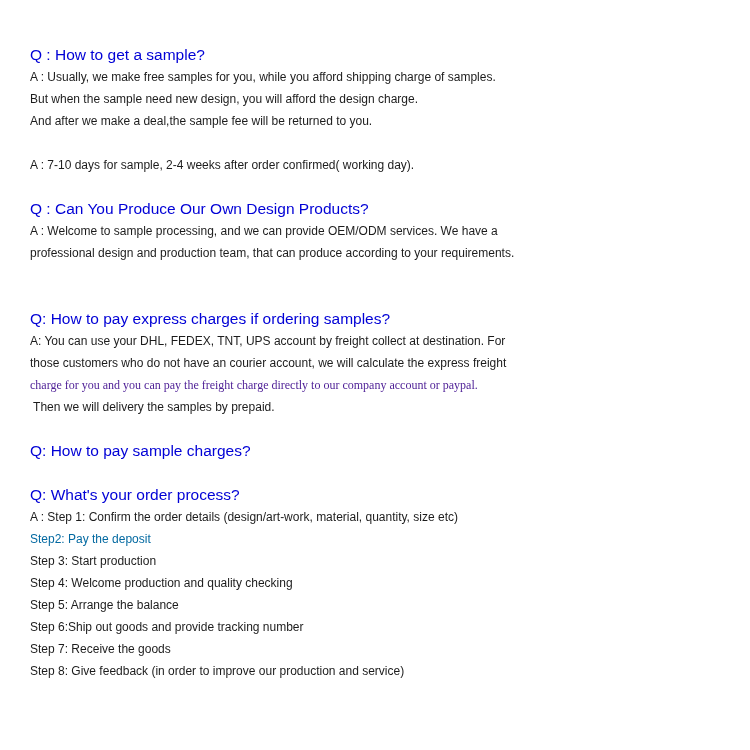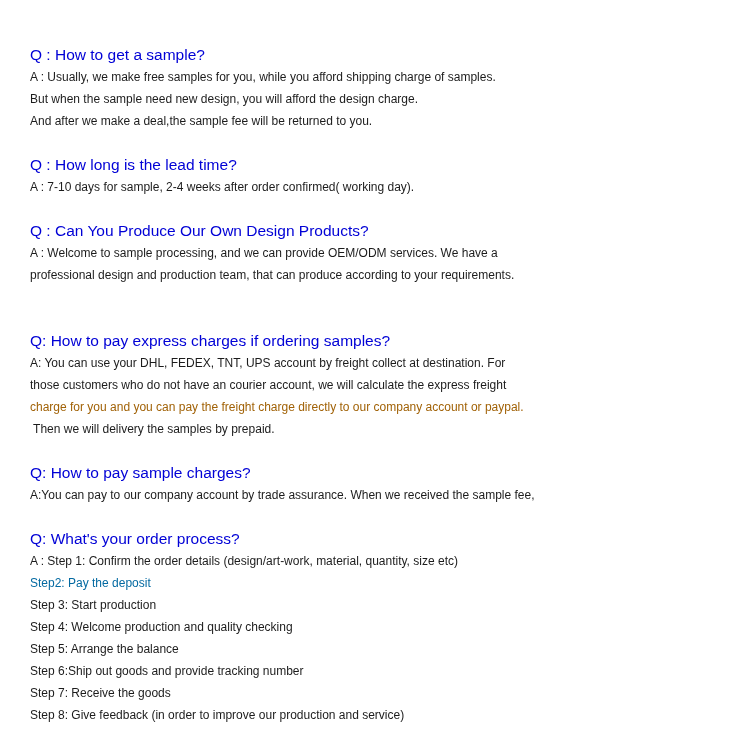--- a/index.html
+++ b/index.html
@@ -46,48 +46,46 @@
   <div class="faq-block">
     <div class="faq-question" style="color: rgb(1, 1, 214);">Q : How to get a sample?</div>
     <div class="faq-answers">
           <div class="faq-answer-line" style="color: rgb(28, 28, 28);">A : Usually, we make free samples for you, while you afford shipping charge of samples.</div>
           <div class="faq-answer-line" style="color: rgb(28, 28, 28);">But when the sample need new design, you will afford the design charge.</div>
           <div class="faq-answer-line" style="color: rgb(28, 28, 28);">And after we make a deal,the sample fee will be returned to you.</div>
         </div>
   </div>
 
   <div class="faq-block">
-    <div class="faq-question" style="color: rgb(1, 1, 214);">Q : How long is the lead time?</div>
     <div class="faq-answers">
           <div class="faq-answer-line" style="color: rgb(28, 28, 28);">A : 7-10 days for sample, 2-4 weeks after order confirmed( working day).</div>
         </div>
   </div>
 
   <div class="faq-block">
     <div class="faq-question" style="color: rgb(1, 1, 214);">Q : Can You Produce Our Own Design Products?</div>
     <div class="faq-answers">
           <div class="faq-answer-line" style="color: rgb(28, 28, 28);">A : Welcome to sample processing, and we can provide OEM/ODM services. We have a</div>
           <div class="faq-answer-line" style="color: rgb(28, 28, 28);">professional design and production team, that can produce according to your requirements.</div>
         </div>
   </div>
 
   <div class="faq-block">
     <div class="faq-question" style="color: rgb(1, 1, 214); margin-top: 44px;">Q: How to pay express charges if ordering samples?</div>
     <div class="faq-answers">
           <div class="faq-answer-line" style="color: rgb(28, 28, 28);">A: You can use your DHL, FEDEX, TNT, UPS account by freight collect at destination. For</div>
           <div class="faq-answer-line" style="color: rgb(28, 28, 28);">those customers who do not have an courier account, we will calculate the express freight</div>
-          <div class="faq-answer-line" style="color: #a16207;">charge for you and you can pay the freight charge directly to our company account or paypal.</div>
+          <div class="faq-answer-line" style="color: #4c1d95; font-family: Liberation Serif, serif;">charge for you and you can pay the freight charge directly to our company account or paypal.</div>
           <div class="faq-answer-line" style="color: rgb(28, 28, 28);"> Then we will delivery the samples by prepaid.</div>
         </div>
   </div>
 
   <div class="faq-block">
     <div class="faq-question" style="color: rgb(1, 1, 214);">Q: How to pay sample charges?</div>
     <div class="faq-answers">
-          <div class="faq-answer-line" style="color: rgb(28, 28, 28);">A:You can pay to our company account by trade assurance. When we received the sample fee,</div>
         </div>
   </div>
 
   <div class="faq-block">
     <div class="faq-question" style="color: rgb(1, 1, 214);">Q: What's your order process?</div>
     <div class="faq-answers">
           <div class="faq-answer-line" style="color: rgb(28, 28, 28);">A : Step 1: Confirm the order details (design/art-work, material, quantity, size etc)</div>
           <div class="faq-answer-line" style="color: #0369a1;">Step2: Pay the deposit</div>
           <div class="faq-answer-line" style="color: rgb(28, 28, 28);">Step 3: Start production</div>
           <div class="faq-answer-line" style="color: rgb(28, 28, 28);">Step 4: Welcome production and quality checking</div>

